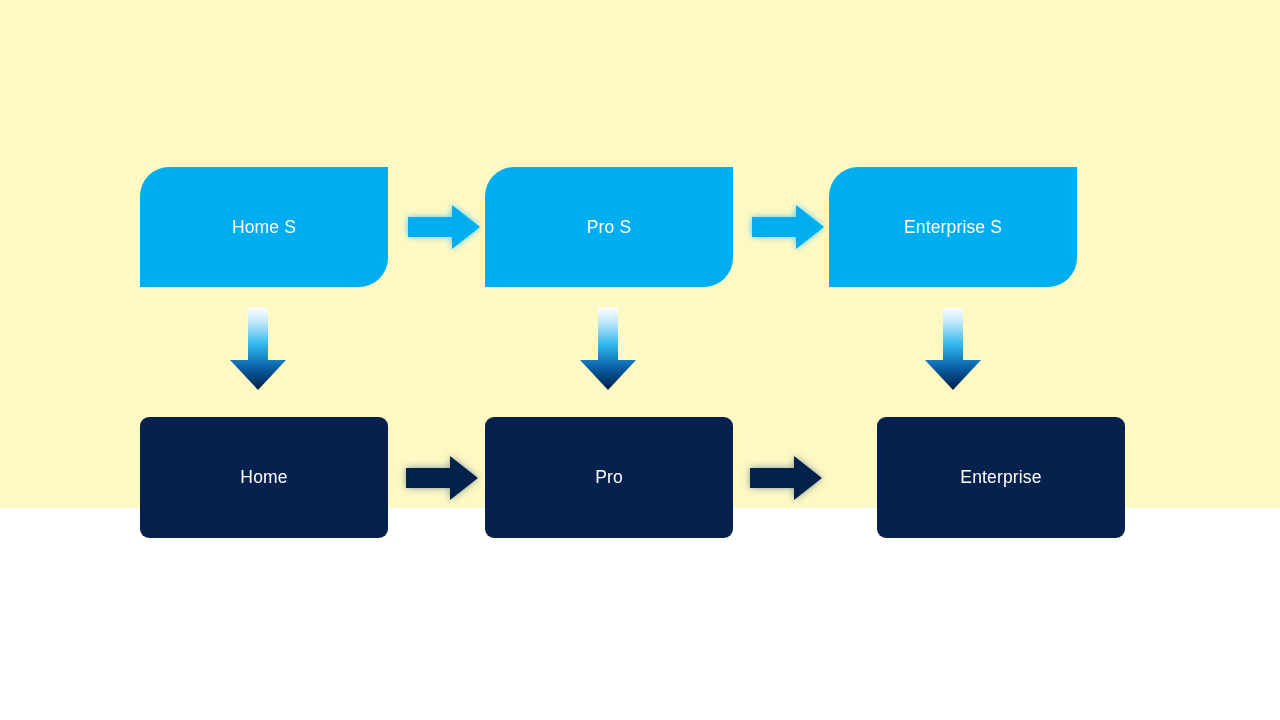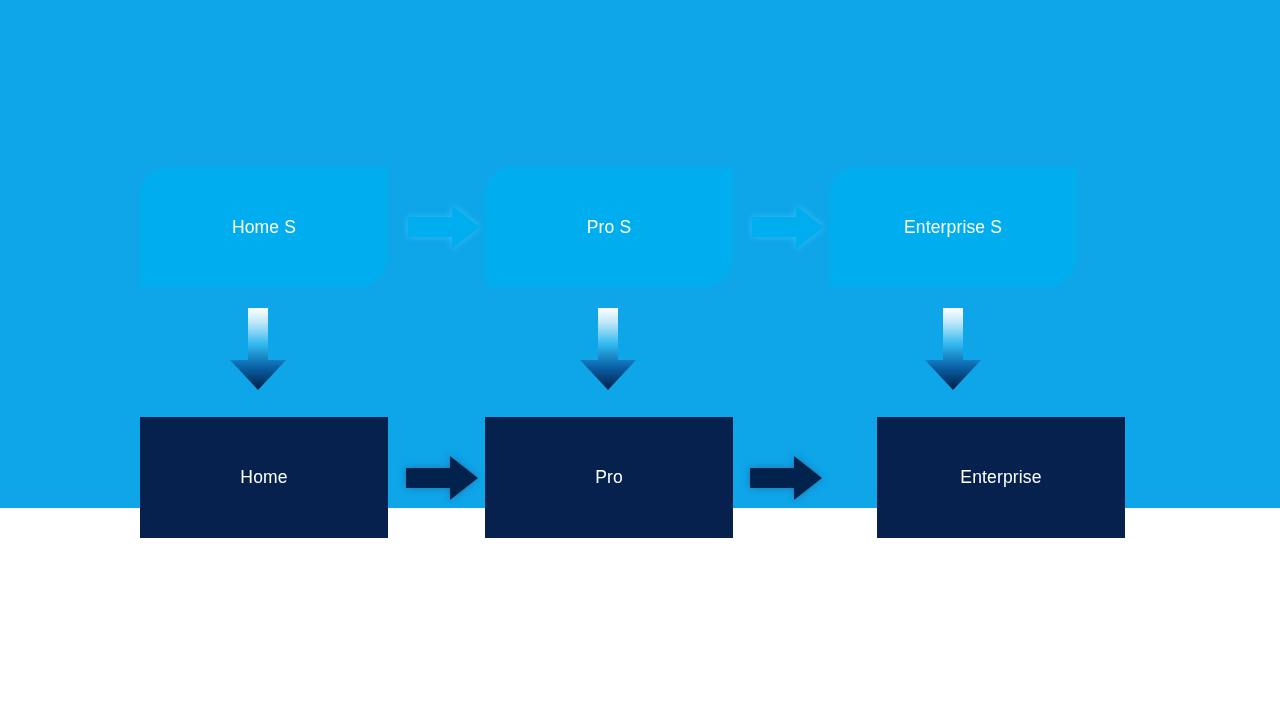--- a/index.html
+++ b/index.html
@@ -10,21 +10,21 @@
   body {
     width: 1280px;
     height: 720px;
     font-family: "Liberation Sans", sans-serif;
     overflow: hidden;
   }
   #stage {
     position: relative;
     width: 1280px;
     height: 508px;
-    background: #0ea5e9;
+    background: #fef9c3;
   }
 
   
   .node {
     position: absolute;
     display: flex;
     align-items: center;
     justify-content: center;
     box-sizing: border-box;
     color: #ffffff;
@@ -36,21 +36,21 @@
     -webkit-font-smoothing: antialiased;
   }
   
   .node.top {
     background: #00AEEF;
     border-radius: 29px 0 29px 0;
   }
   
   .node.bottom {
     background: #06214D;
-    border-radius: 0;
+    border-radius: 9px;
   }
   .node-label {
     display: block;
     padding: 0 10px;
   }
 
   
   .harrow {
     position: absolute;
     display: block;

